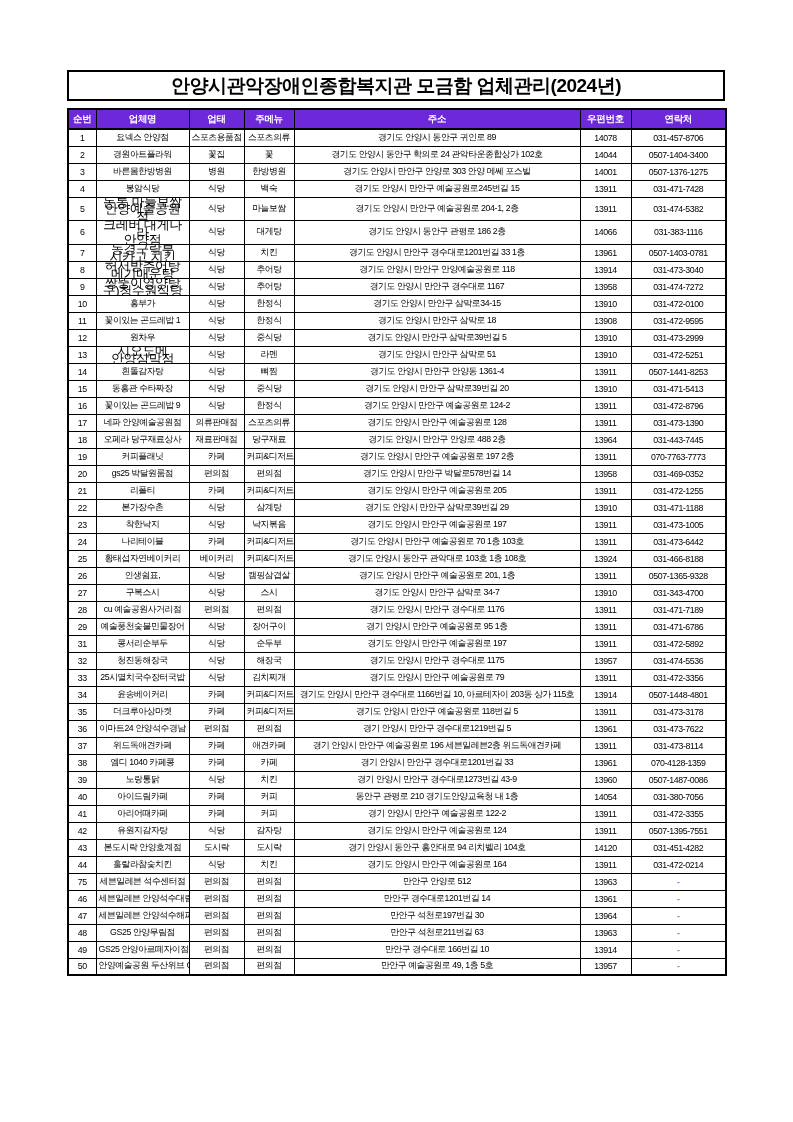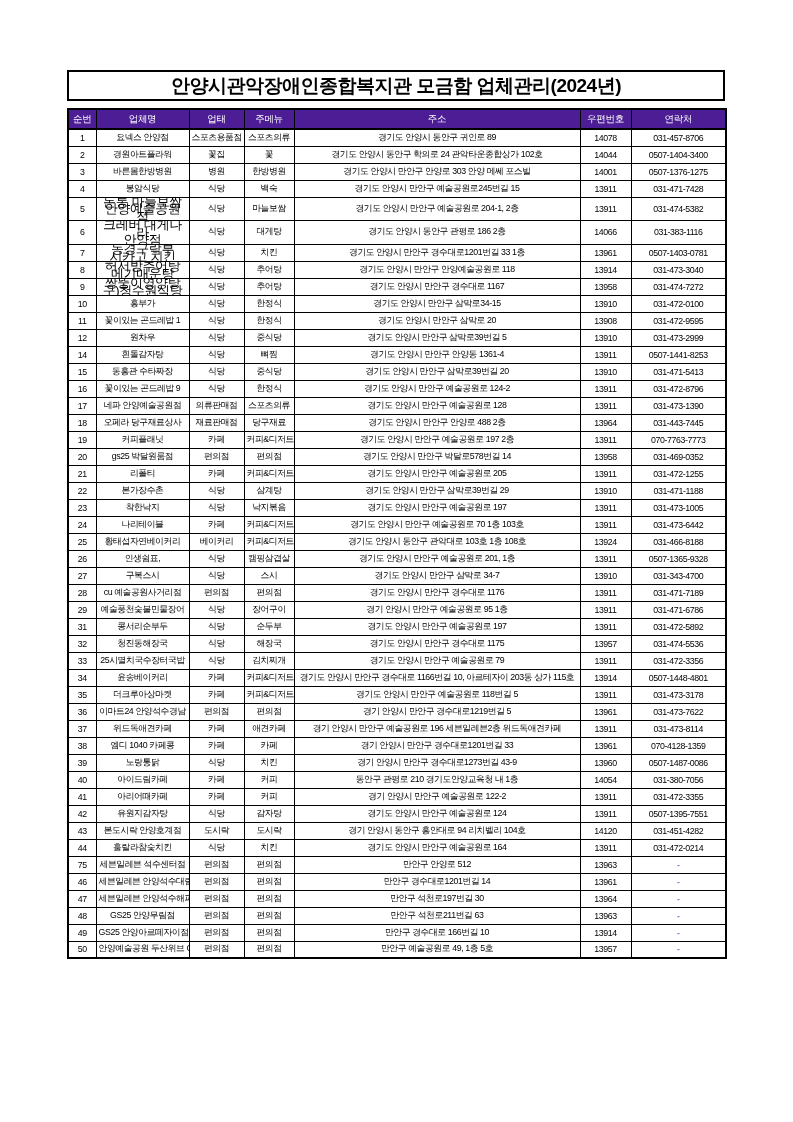--- a/index.html
+++ b/index.html
@@ -37,23 +37,23 @@
   table.companies {
     position: absolute;
     left: 67px;
     top: 108px;
     width: 658px;
     border-collapse: collapse;
     table-layout: fixed;
     border: 2px solid #000000;
   }
   table.companies th {
-    background: #4c1d95;
+    background: #6d28d9;
     color: #ffffff;
-    font-weight: normal;
+    font-weight: bold;
     font-size: 9.5px;
     height: 20px;
     border: 1px solid #000000;
     border-bottom: 2px solid #000000;
     vertical-align: middle;
     letter-spacing: -0.3px;
   }
   table.companies td {
     border: 1px solid #000000;
     height: 17px;
@@ -200,32 +200,42 @@
           <td>한정식</td>
           <td>경기도 안양시 만안구 삼막로34-15</td>
           <td>13910</td>
           <td>031-472-0100</td>
         </tr>
         <tr>
           <td>11</td>
           <td>꽃이있는 곤드레밥 1</td>
           <td>식당</td>
           <td>한정식</td>
-          <td>경기도 안양시 만안구 삼막로 20</td>
+          <td>경기도 안양시 만안구 삼막로 18</td>
           <td>13908</td>
           <td>031-472-9595</td>
         </tr>
         <tr>
           <td>12</td>
           <td>원차우</td>
           <td>식당</td>
           <td>중식당</td>
           <td>경기도 안양시 만안구 삼막로39번길 5</td>
           <td>13910</td>
           <td>031-473-2999</td>
+        </tr>
+        <tr>
+          <td>13</td>
+          <td class="multiline">시오도메
+안양삼막점</td>
+          <td>식당</td>
+          <td>라멘</td>
+          <td>경기도 안양시 만안구 삼막로 51</td>
+          <td>13910</td>
+          <td>031-472-5251</td>
         </tr>
         <tr>
           <td>14</td>
           <td>흰돌감자탕</td>
           <td>식당</td>
           <td>뼈찜</td>
           <td>경기도 안양시 만안구 안양동 1361-4</td>
           <td>13911</td>
           <td>0507-1441-8253</td>
         </tr>

